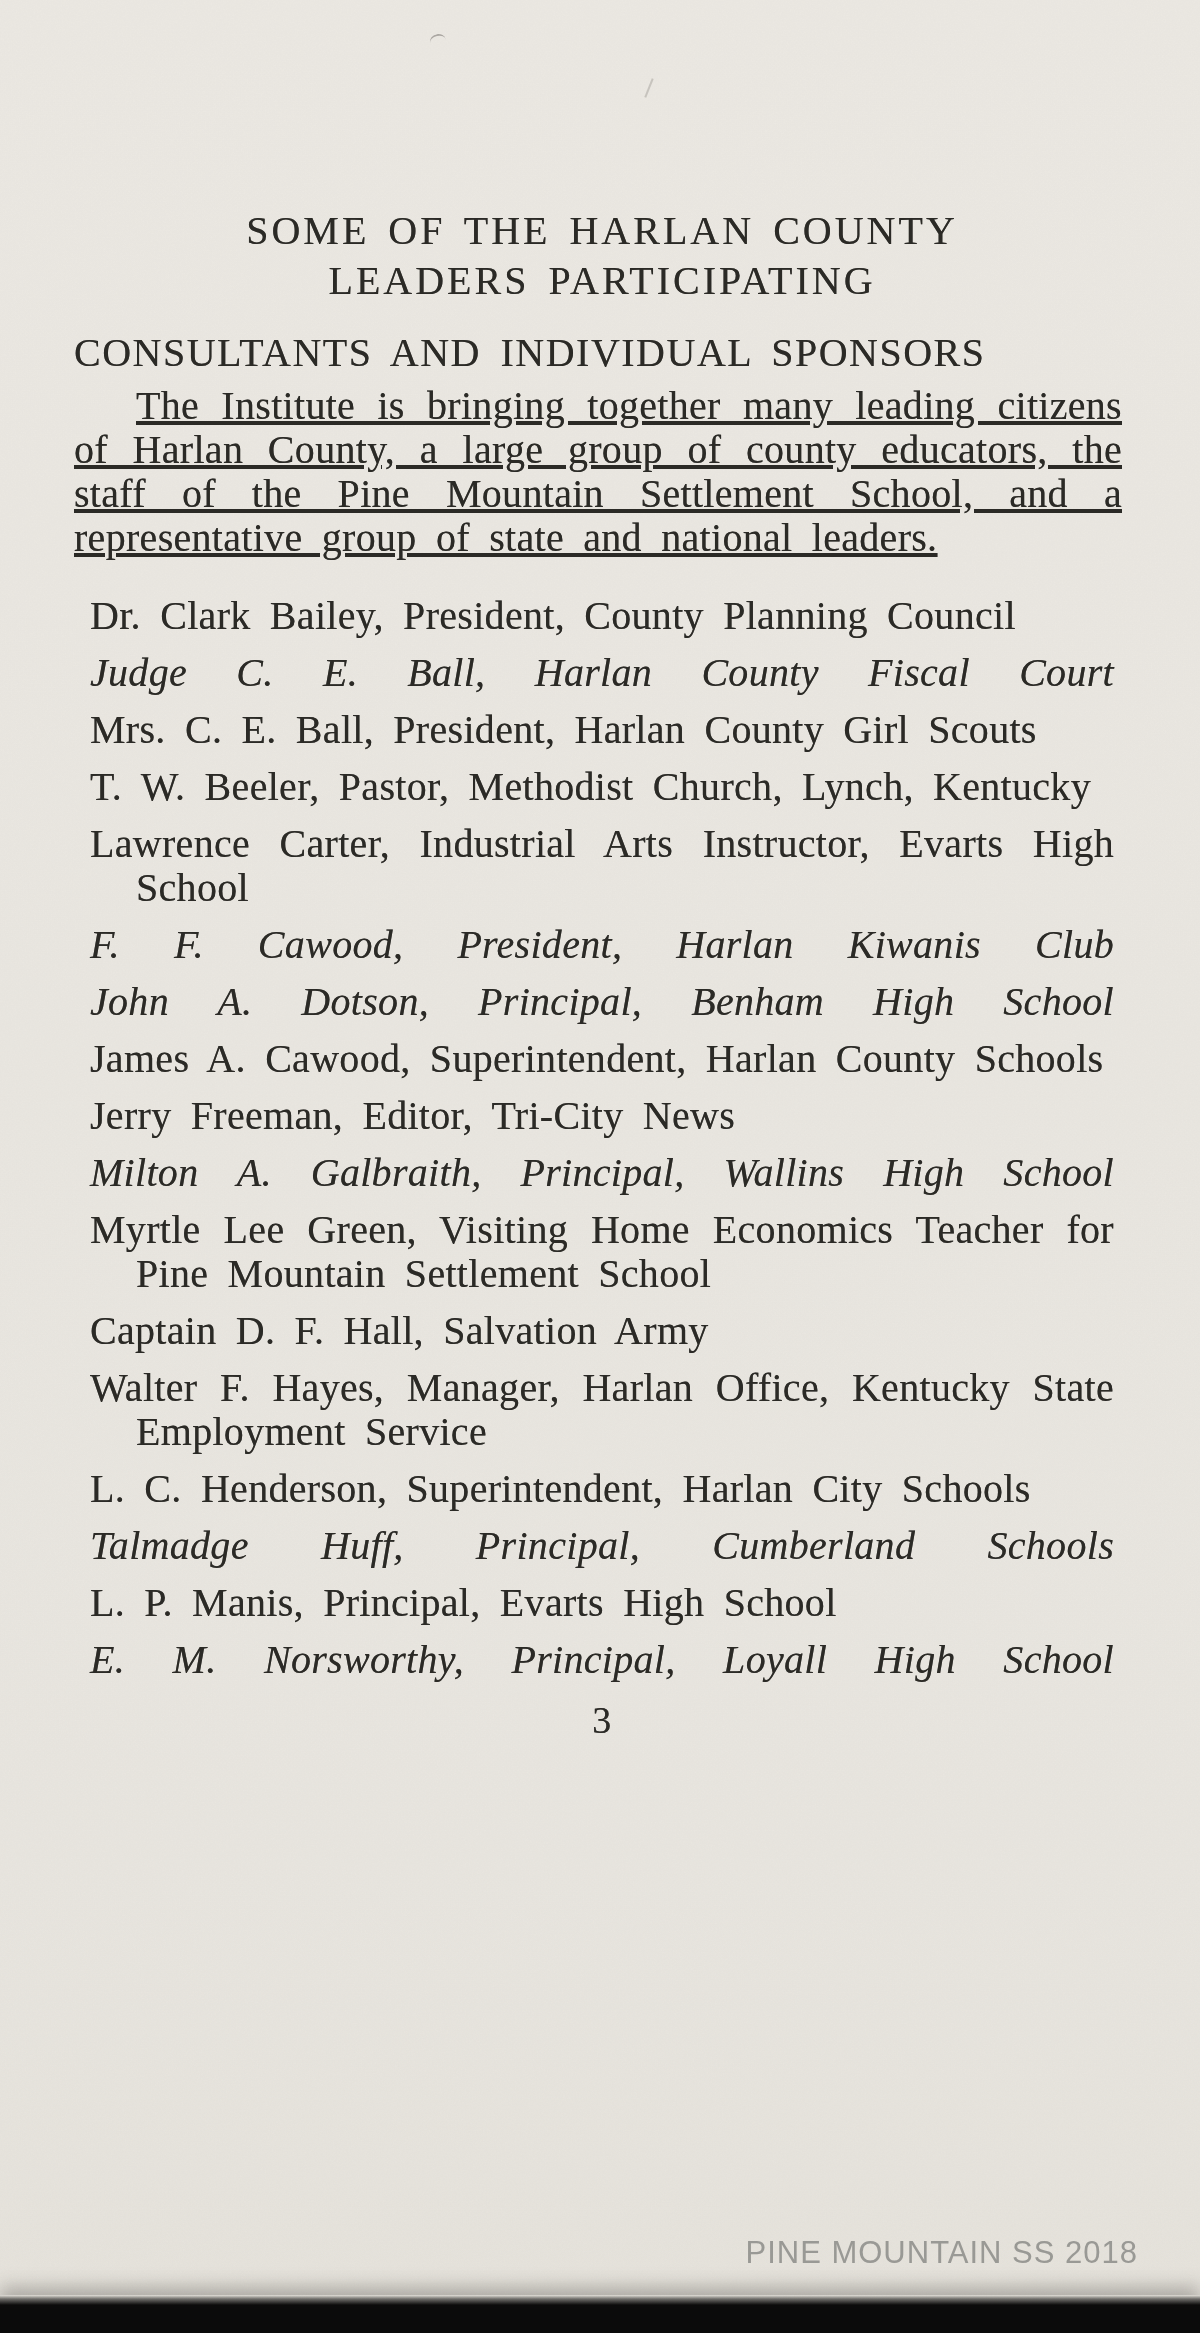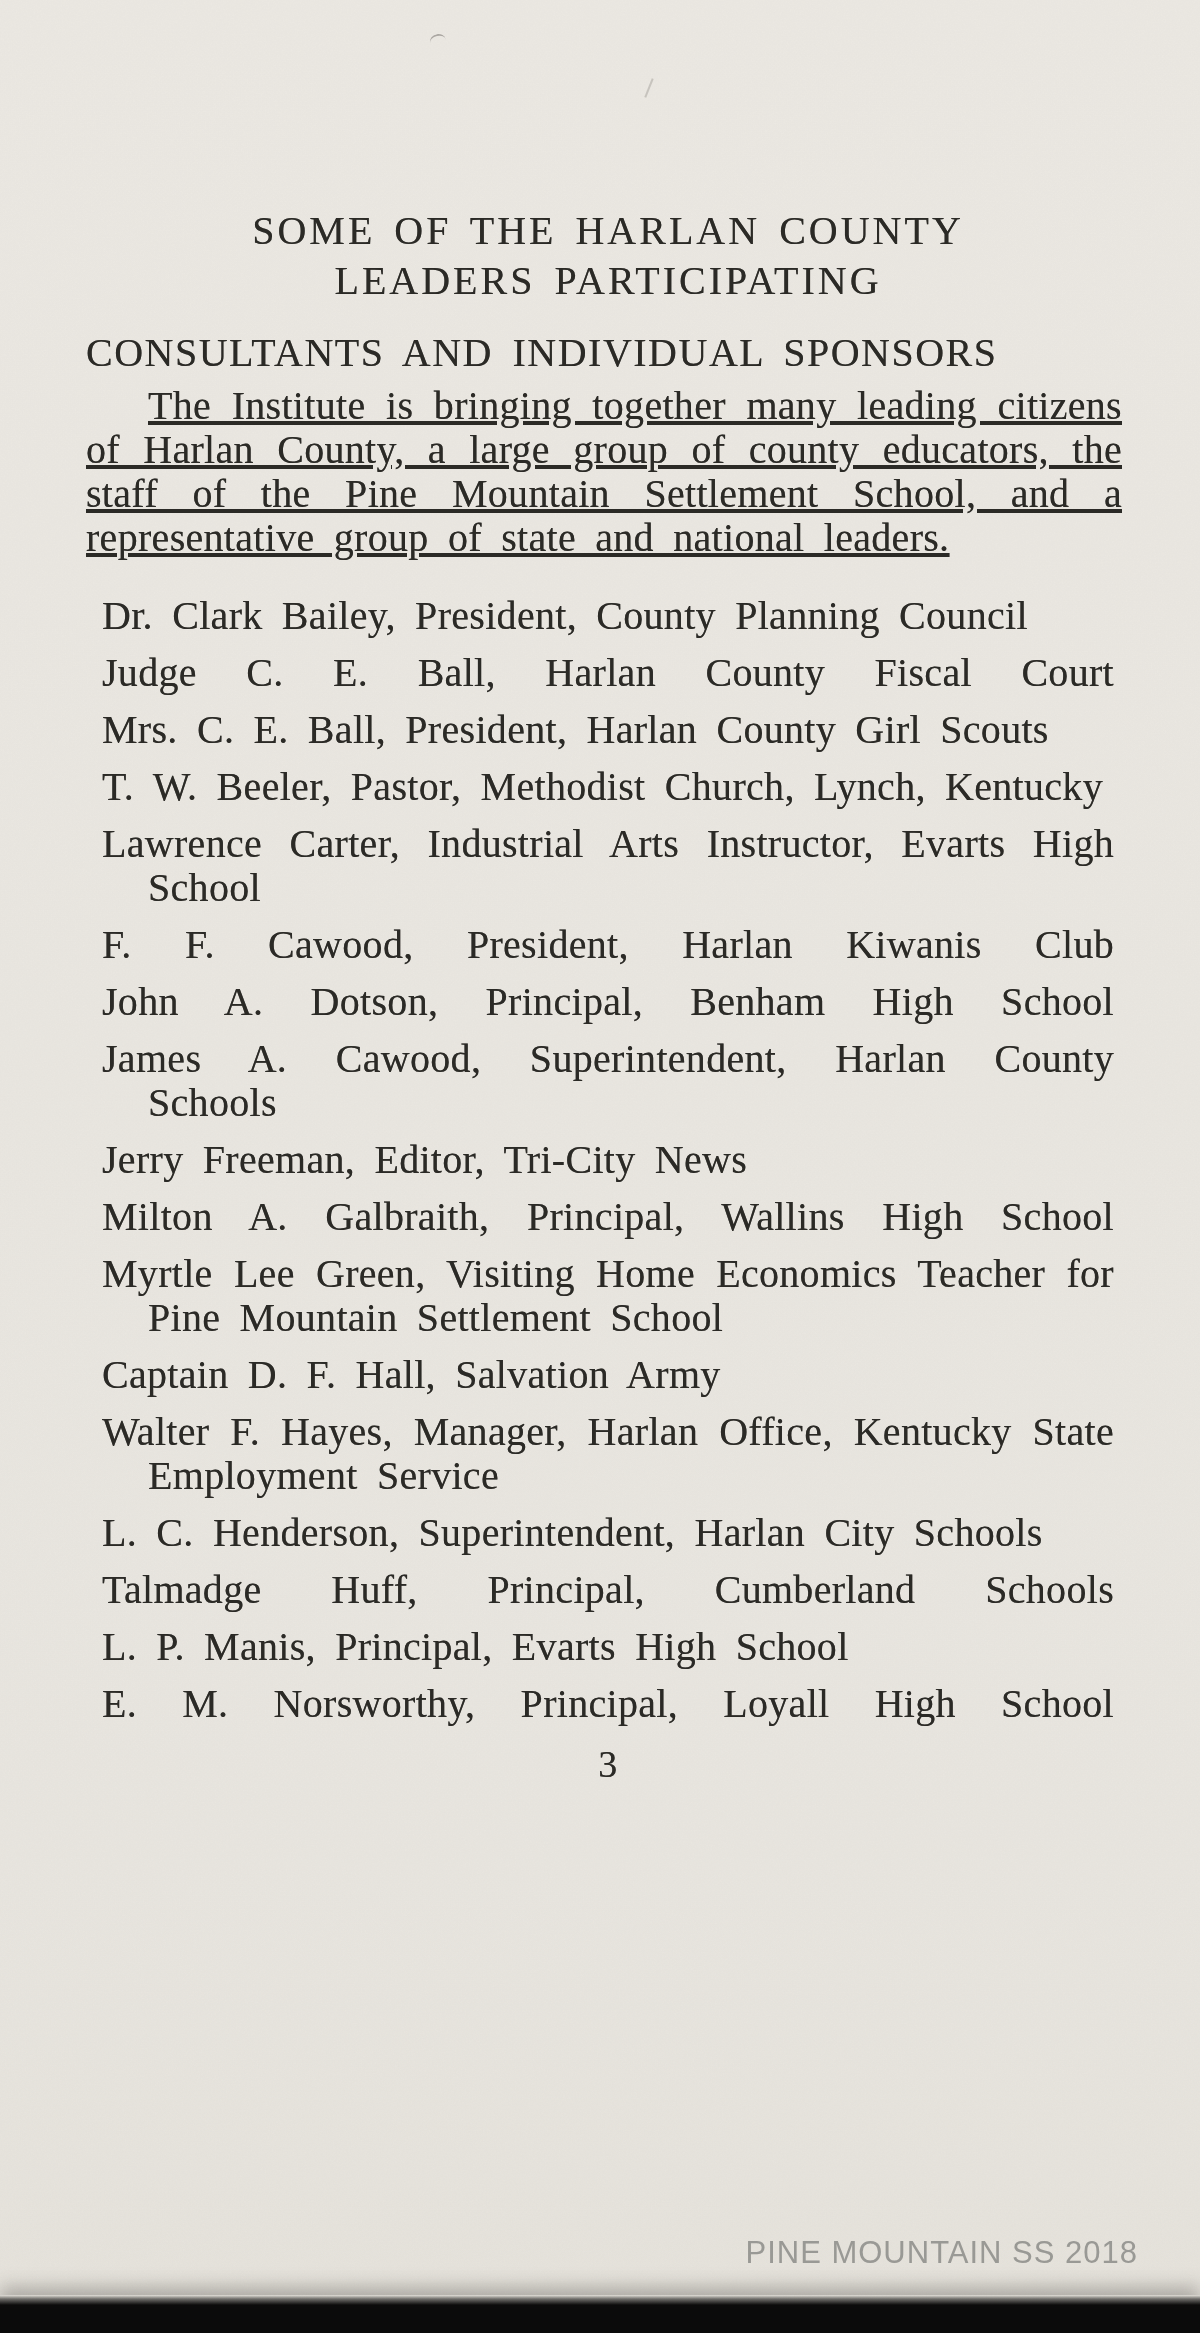--- a/index.html
+++ b/index.html
@@ -22,21 +22,21 @@
   .grain {
     position: absolute;
     top: 0; left: 0;
     width: 1200px;
     height: 2333px;
     opacity: .55;
     pointer-events: none;
   }
   .content {
     position: absolute;
-    top: 0; left: 12px; right: 0;
+    top: 0; left: 0; right: 0;
     padding: 206px 70px 0 74px;
     color: #2b2a26;
     font-size: 40px;
     line-height: 44px;
     letter-spacing: 0.3px;
     word-spacing: 9px;
     text-shadow: 0 0 0.6px rgba(43,42,38,.65);
   }
   .title {
     margin: 0 0 22px 0;
@@ -62,21 +62,21 @@
     text-indent: 62px;
     text-decoration: underline;
   }
   .sponsor-list { margin: 16px; }
   .entry {
     padding-left: 46px;
     text-indent: -46px;
     text-align: justify;
     margin: 0 0 13px 0;
   }
-  .entry.full { text-align-last: justify; }
+  .entry.full { text-align-last: justify; font-style: italic; }
   .page-number {
     text-align: center;
     font-size: 38px;
     margin-top: 14px;
   }
   .watermark {
     position: absolute;
     right: 62px;
     bottom: 62px;
     font-family: "Liberation Sans", sans-serif;

